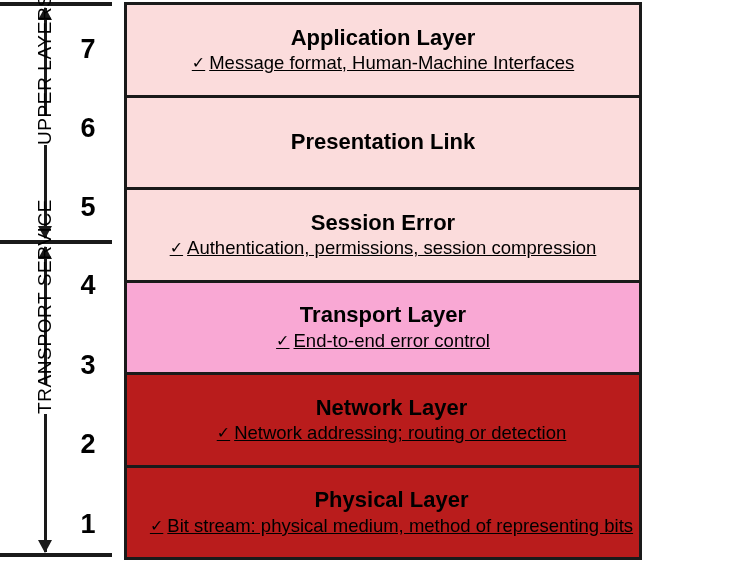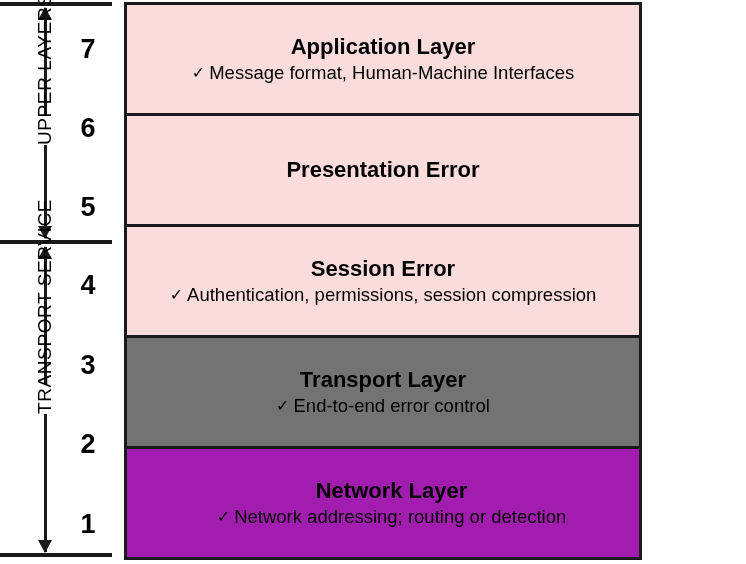--- a/index.html
+++ b/index.html
@@ -122,36 +122,37 @@
     box-sizing: border-box;
     display: flex;
     flex-direction: column;
     align-items: center;
     justify-content: center;
     overflow: hidden;
   }
   .layer-row:last-child { border-bottom: none; }
 
   .tone-pink   { background: #fbdcdc; }
-  .tone-yellow { background: #737373; }
-  .tone-green  { background: #a21caf; padding-left: 17px; }
+  .tone-yellow { background: #f9a8d4; }
+  .tone-green  { background: #b91c1c; padding-left: 17px; }
 
   .layer-title {
     font-size: 22px;
     font-weight: bold;
     line-height: 1.12;
     text-align: center;
   }
   .layer-desc {
     font-size: 18.5px;
     font-weight: 400;
     line-height: 1.15;
     text-align: center;
     margin-top: 2px;
     white-space: nowrap;
+    text-decoration: underline;
   }
   .check {
     font-size: 16px;
     margin-right: 4px;
     vertical-align: 1px;
   }
 </style>
 </head>
 <body>
 
@@ -187,34 +188,38 @@
   </div>
 
   <div class="stack">
 
     <div class="layer-row tone-pink">
       <div class="layer-title">Application Layer</div>
       <div class="layer-desc"><span class="check">✓</span><span>Message format, Human-Machine Interfaces</span></div>
     </div>
 
     <div class="layer-row tone-pink">
-      <div class="layer-title">Presentation Error</div>
+      <div class="layer-title">Presentation Link</div>
     </div>
 
     <div class="layer-row tone-pink">
       <div class="layer-title">Session Error</div>
       <div class="layer-desc"><span class="check">✓</span><span>Authentication, permissions, session compression</span></div>
     </div>
 
     <div class="layer-row tone-yellow">
       <div class="layer-title">Transport Layer</div>
       <div class="layer-desc"><span class="check">✓</span><span>End-to-end error control</span></div>
     </div>
 
     <div class="layer-row tone-green">
       <div class="layer-title">Network Layer</div>
       <div class="layer-desc"><span class="check">✓</span><span>Network addressing; routing or detection</span></div>
     </div>
 
 
+    <div class="layer-row tone-green">
+      <div class="layer-title">Physical Layer</div>
+      <div class="layer-desc"><span class="check">✓</span><span>Bit stream: physical medium, method of representing bits</span></div>
+    </div>
 
   </div>
 </div>
 
 </body></html>

